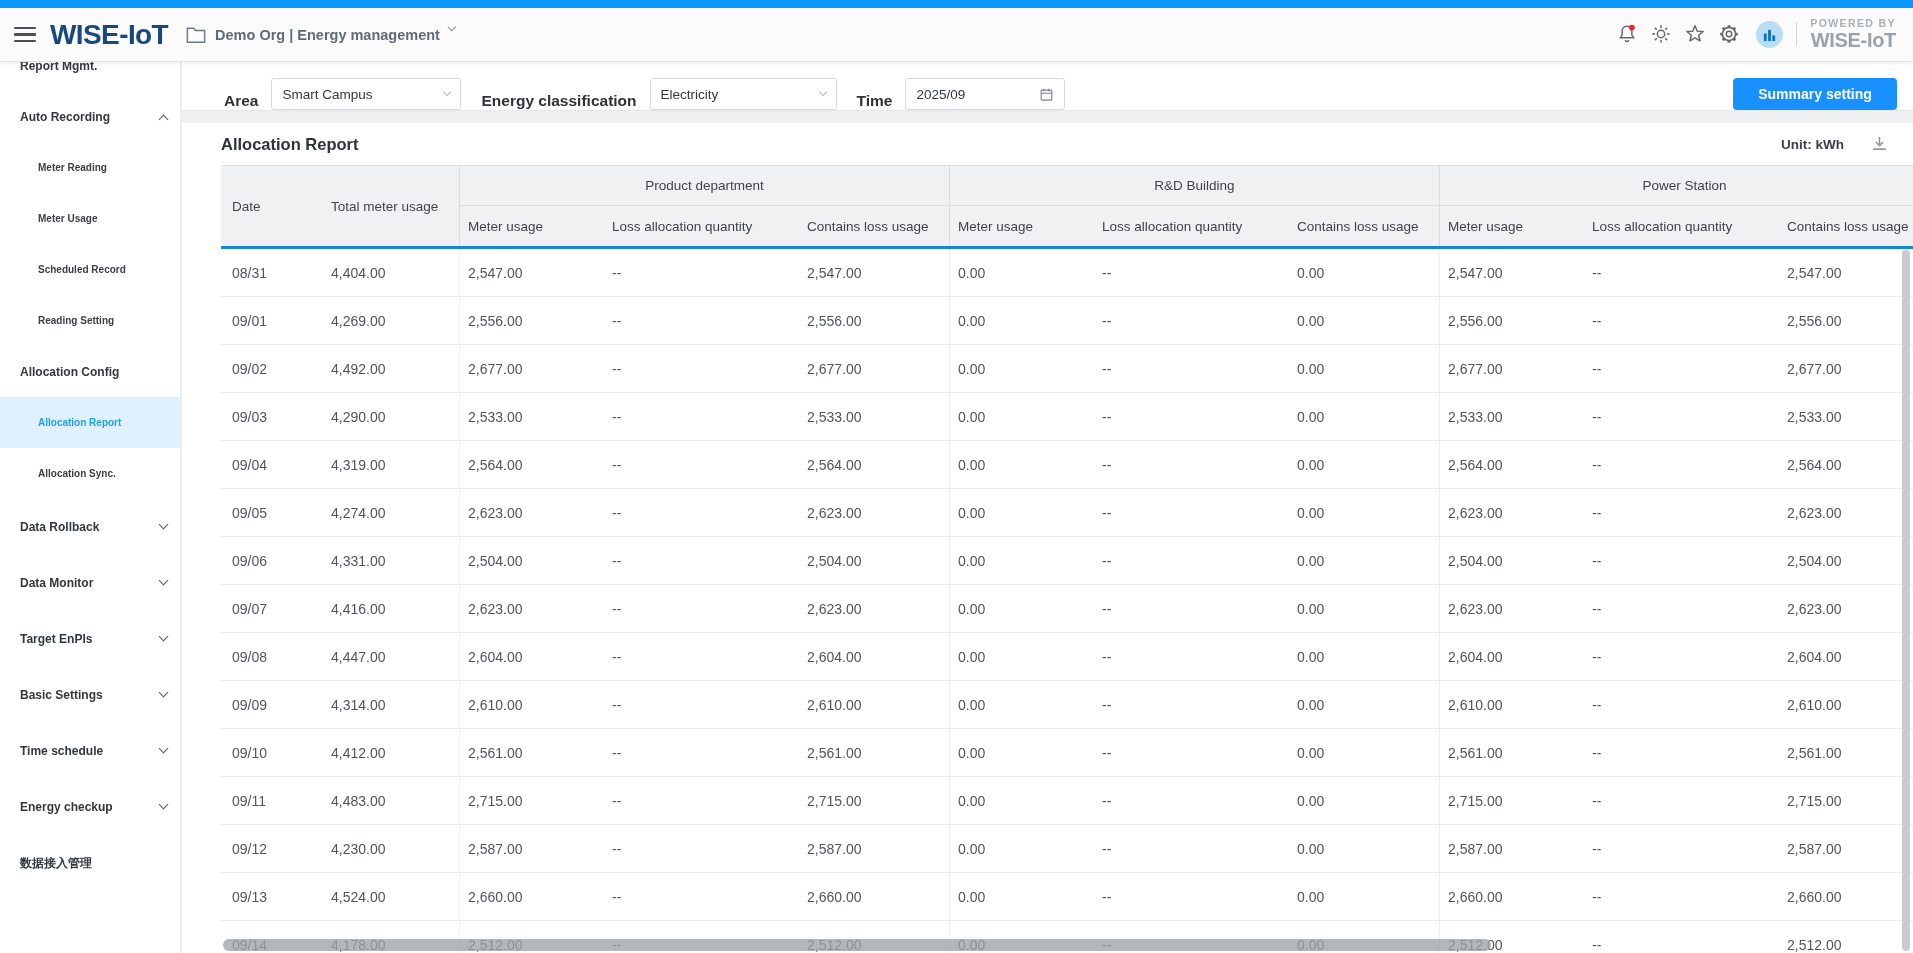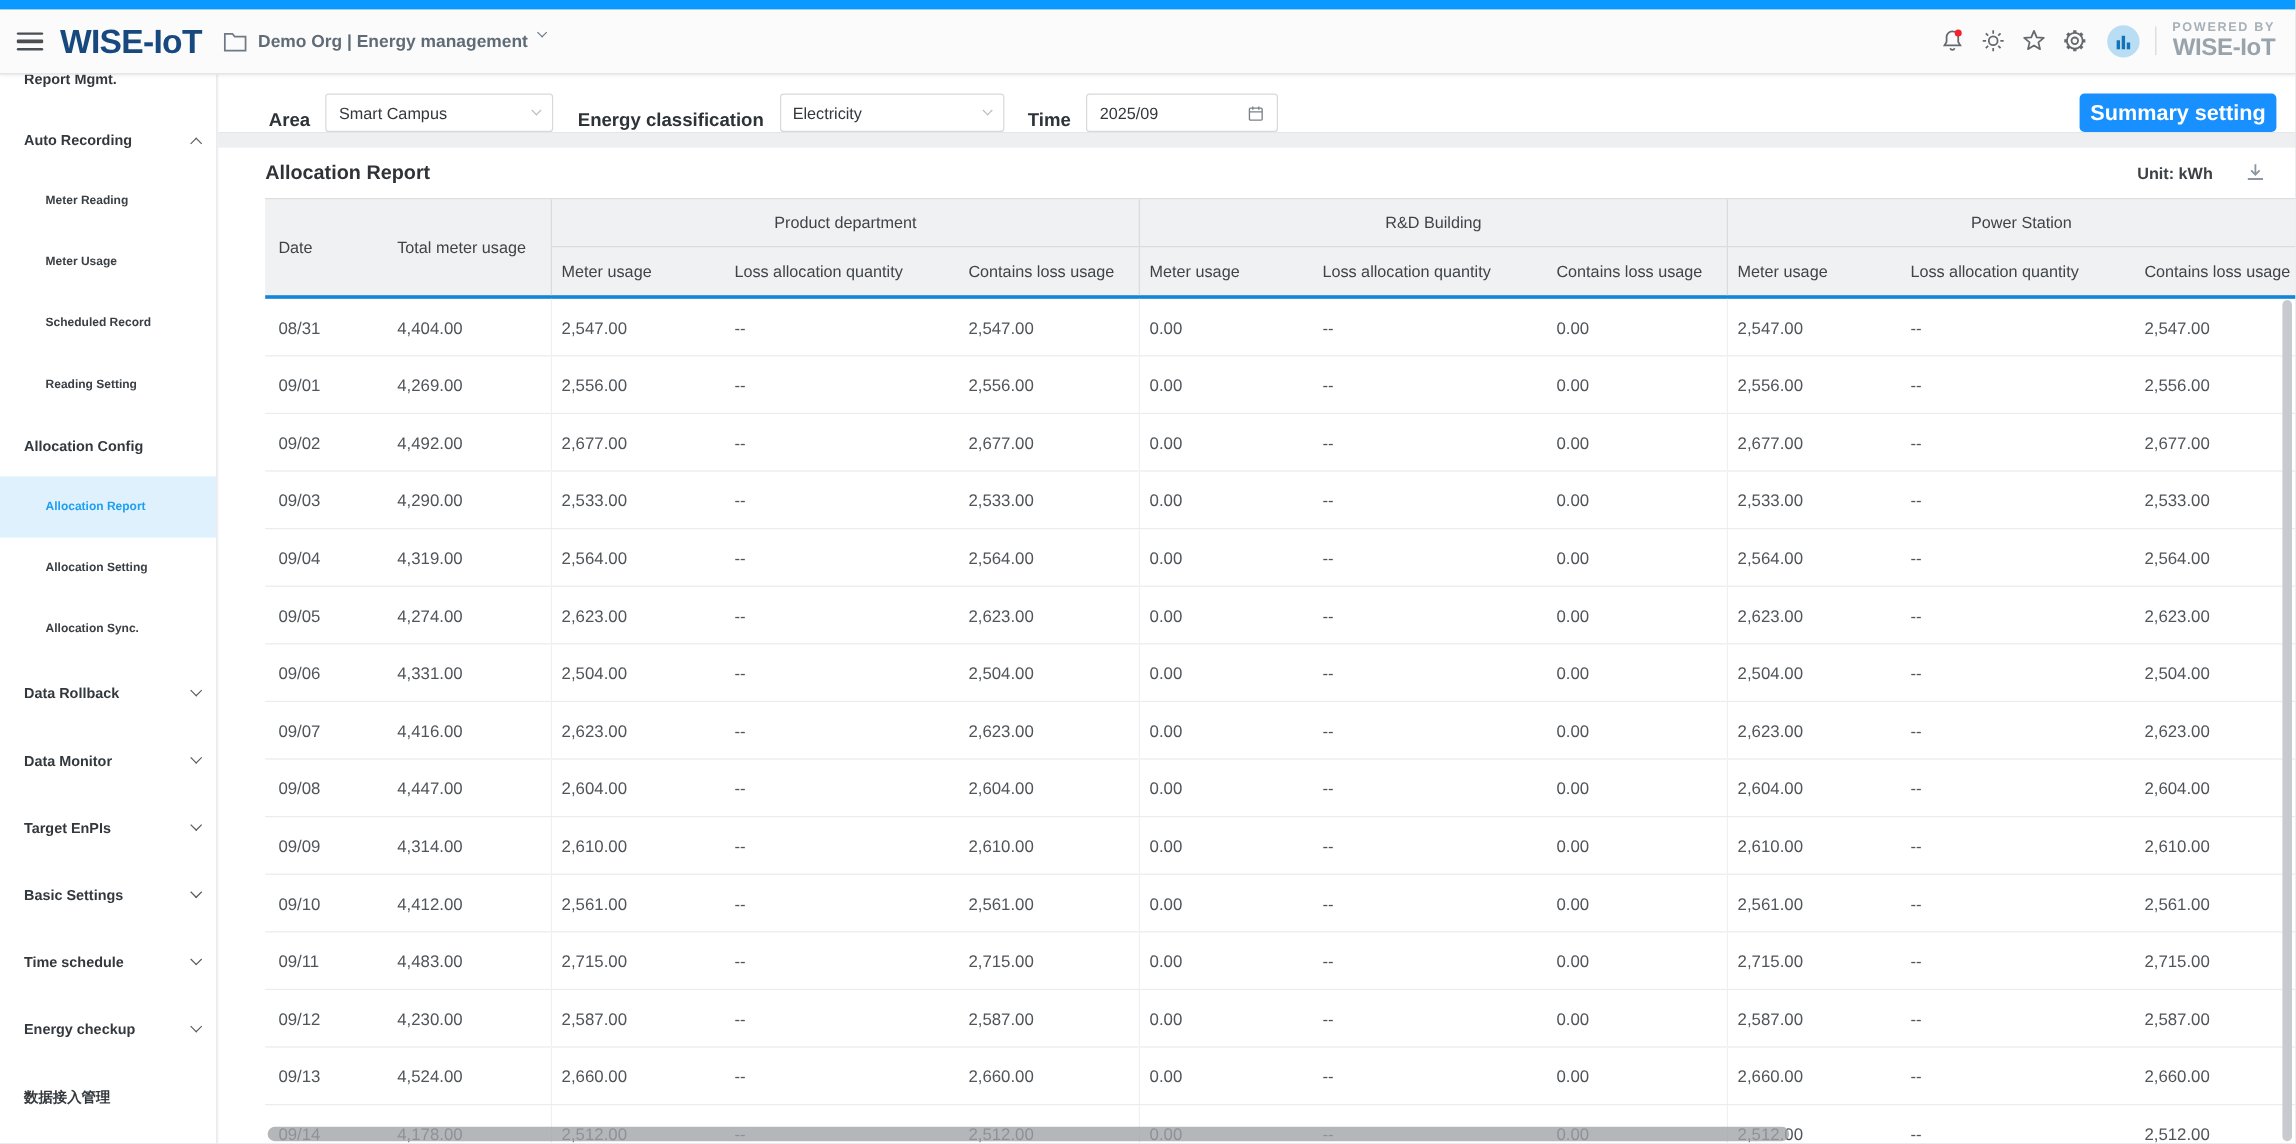--- a/index.html
+++ b/index.html
@@ -50,21 +50,21 @@
   .f-label{font-size:15.5px;font-weight:700;color:#2e3338;margin-right:13px;}
   .f-gap{margin-left:20px;}
   .sel{height:32px;border:1px solid #d9d9d9;border-radius:3px;background:#fff;display:flex;
     align-items:center;padding:0 10px;font-size:13.5px;color:#33383d;cursor:pointer;position:relative;}
   .sel .val{flex:1;}
   .sel-chev{width:6px;height:6px;border-color:#b9bec3;margin-left:8px;margin-top:-4px;}
   .sel.area{width:190px;}
   .sel.energy{width:187px;}
   .sel.time{width:160px;}
   .btn{margin-left:auto;margin-right:16px;width:164px;height:32px;background:var(--accent,#1890ff);
-    color:#fff;border:none;border-radius:4px;font-size:18px;font-weight:700;
+    color:#fff;border:none;border-radius:4px;font-size:14px;font-weight:700;
     font-family:"Liberation Sans",sans-serif;cursor:pointer;}
 
   
   .card{position:absolute;top:61px;left:0;right:0;bottom:0;background:#fff;overflow:hidden;}
   .card-head{height:42px;display:flex;align-items:center;padding-left:39px;}
   .r-title{font-size:16.5px;font-weight:700;color:#2f3338;}
   .head-right{margin-left:auto;display:flex;align-items:center;gap:26px;padding-right:24px;}
   .unit{font-size:13.5px;font-weight:700;color:#3c4146;}
   .dl{display:flex;cursor:pointer;}
 
@@ -179,23 +179,20 @@
           <span>Scheduled Record</span>
         </div>
       <div class="side-item sub">
           <span>Reading Setting</span>
         </div>
       <div class="side-item">
           <span>Allocation Config</span>
         </div>
       <div class="side-item sub selected">
           <span>Allocation Report</span>
-        </div>
-      <div class="side-item sub">
-          <span>Allocation Setting</span>
         </div>
       <div class="side-item sub">
           <span>Allocation Sync.</span>
         </div>
       <div class="side-item lower">
           <span>Data Rollback</span>
           <i class="chev down s-chev down"></i>
         </div>
       <div class="side-item lower">
           <span>Data Monitor</span>

